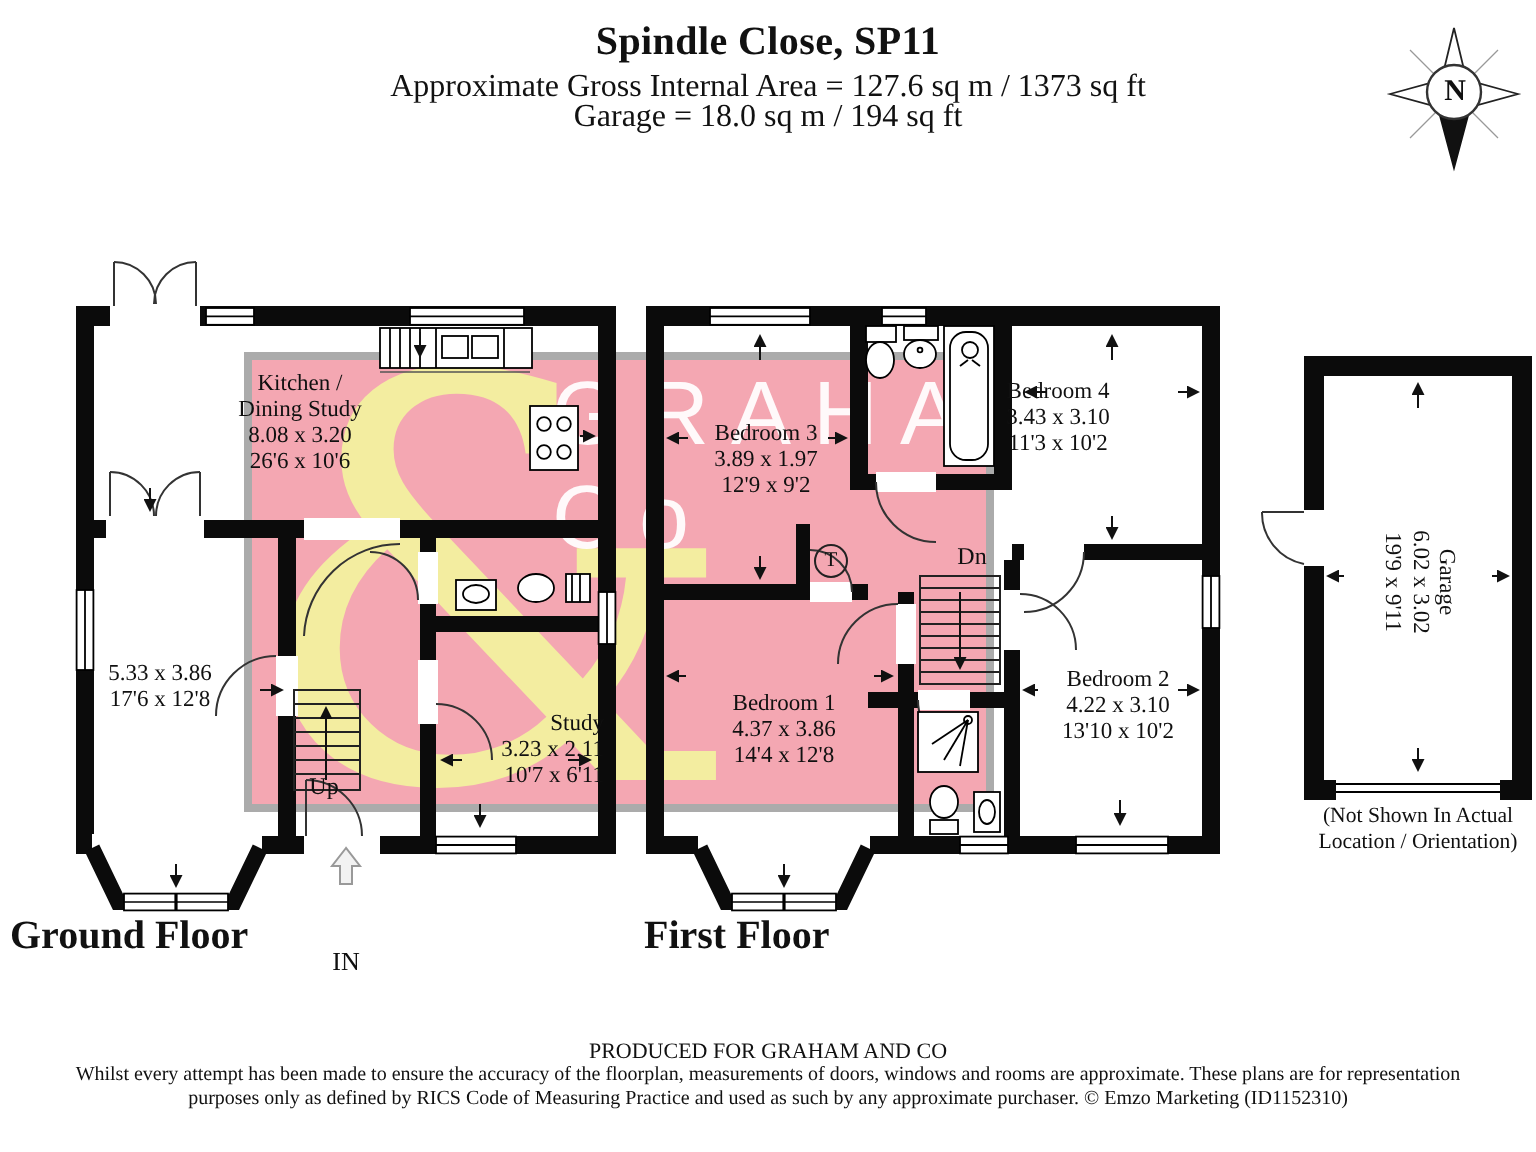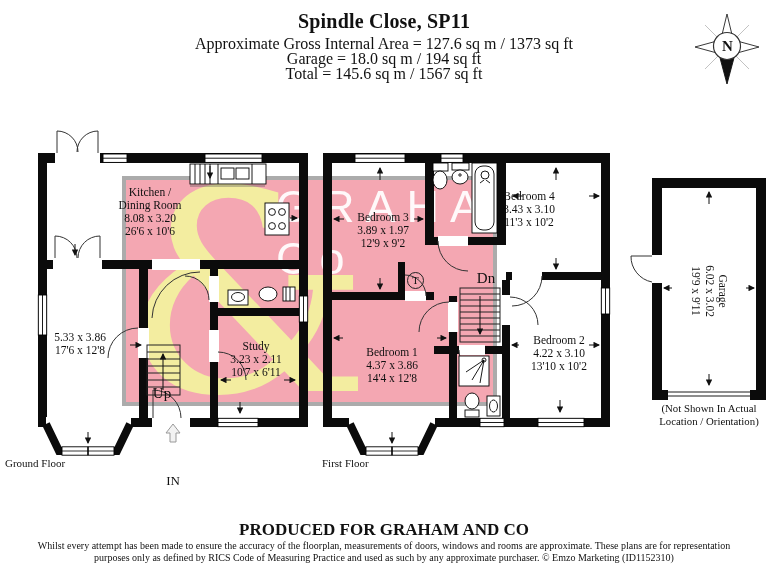--- a/index.html
+++ b/index.html
@@ -14,46 +14,45 @@
   .wm{left:122px;top:176px;width:375px;height:230px;background:#F4A7B2;
       border:4px solid #ABABAB;box-sizing:border-box;z-index:1;}
   .amp{position:absolute;left:-4px;top:-26px;font:280px/1 "DejaVu Serif",serif;color:#F3EDA0;}
   .brand{position:absolute;left:150px;top:2px;font-family:"Liberation Sans","DejaVu Sans",sans-serif;
          font-size:45px;line-height:50px;letter-spacing:11px;color:rgba(255,255,255,.93);}
   .brand2{top:54px;}
   
   .plansvg{left:0;top:0;z-index:2;}
   
   .lbl{position:absolute;text-align:center;font-size:11.5px;line-height:13px;color:#101010;z-index:3;}
-  .small{font-size:15px;}
-  .flabel{position:absolute;font-weight:normal;font-size:11px;z-index:3;}
+  .small{font-size:12px;}
+  .flabel{position:absolute;font-weight:bold;font-size:20px;z-index:3;}
   .tcircle{position:absolute;left:407px;top:272px;width:17px;height:17px;border:1.2px solid #222;
            border-radius:50%;text-align:center;font-size:10.5px;line-height:16px;z-index:3;box-sizing:border-box;}
   .garage-rot{position:absolute;left:650px;top:238px;width:118px;height:106px;z-index:3;
               transform:rotate(90deg);display:flex;flex-direction:column;justify-content:center;
               text-align:center;font-size:11.5px;line-height:13.5px;}
   .gnote{left:645px;top:402px;width:128px;font-size:10.8px;line-height:12.5px;}
   .nlabel{position:absolute;left:719px;top:38px;width:17px;text-align:center;
           font-size:15px;font-weight:bold;z-index:4;}
   
   .foot{left:0;width:768px;text-align:center;z-index:4;}
-  .fb{font-size:17px;font-weight:bold;text-align:center;}
+  .fb{font-size:11px;font-weight:normal;text-align:center;}
   .fs{font-size:10px;line-height:12px;}
 </style>
 </head>
 <body>
 
 <div class="page">
 
   <div class="abs hdr">
     <div class="title">Spindle Close, SP11</div>
     <div class="area">
       <div>Approximate Gross Internal Area = 127.6 sq m / 1373 sq ft</div>
       <div>Garage = 18.0 sq m / 194 sq ft</div>
-      <div>Total = 145.6 sq m / 1567 sq ft</div>
     </div>
   </div>
 
   <div class="abs wm">
     <span class="amp">&amp;</span>
     <span class="brand">GRAHAM</span>
     <span class="brand brand2">Co</span>
   </div>
 
   <svg class="abs plansvg" width="768" height="576" viewBox="0 0 768 576">
@@ -312,29 +311,29 @@
       <path d="M759,47 L737,41 L737,53 Z" fill="#fff" stroke="#222" stroke-width="0.9"></path>
       <path d="M727,84 L719.5,56 L734.5,56 Z" fill="#111" stroke="#111" stroke-width="0.9"></path>
       <circle cx="727" cy="46" r="13.5" fill="#fff" stroke="#333" stroke-width="1.2"></circle>
     </g>
   </svg>
 
   <div class="nlabel">N</div>
 
   <div class="lbl" style="left:105px;top:186px;width:90px;">
     <div>Kitchen /</div>
-    <div>Dining Room</div>
+    <div>Dining Study</div>
     <div>8.08 x 3.20</div>
     <div>26'6 x 10'6</div>
   </div>
   <div class="lbl" style="left:30px;top:331px;width:100px;">
     <div>5.33 x 3.86</div>
     <div>17'6 x 12'8</div>
   </div>
-  <div class="lbl" style="left:210px;top:340px;width:92px;">
+  <div class="lbl" style="left:210px;top:356px;width:92px;text-align:right;">
     <div>Study</div>
     <div>3.23 x 2.11</div>
     <div>10'7 x 6'11</div>
   </div>
   <div class="lbl small" style="left:149px;top:387px;width:26px;">Up</div>
   <div class="lbl" style="left:158px;top:440px;width:30px;font-size:13px;margin-top:34px;">IN</div>
   <div class="flabel" style="left:5px;top:457px;">Ground Floor</div>
 
   <div class="lbl" style="left:338px;top:211px;width:90px;">
     <div>Bedroom 3</div>

